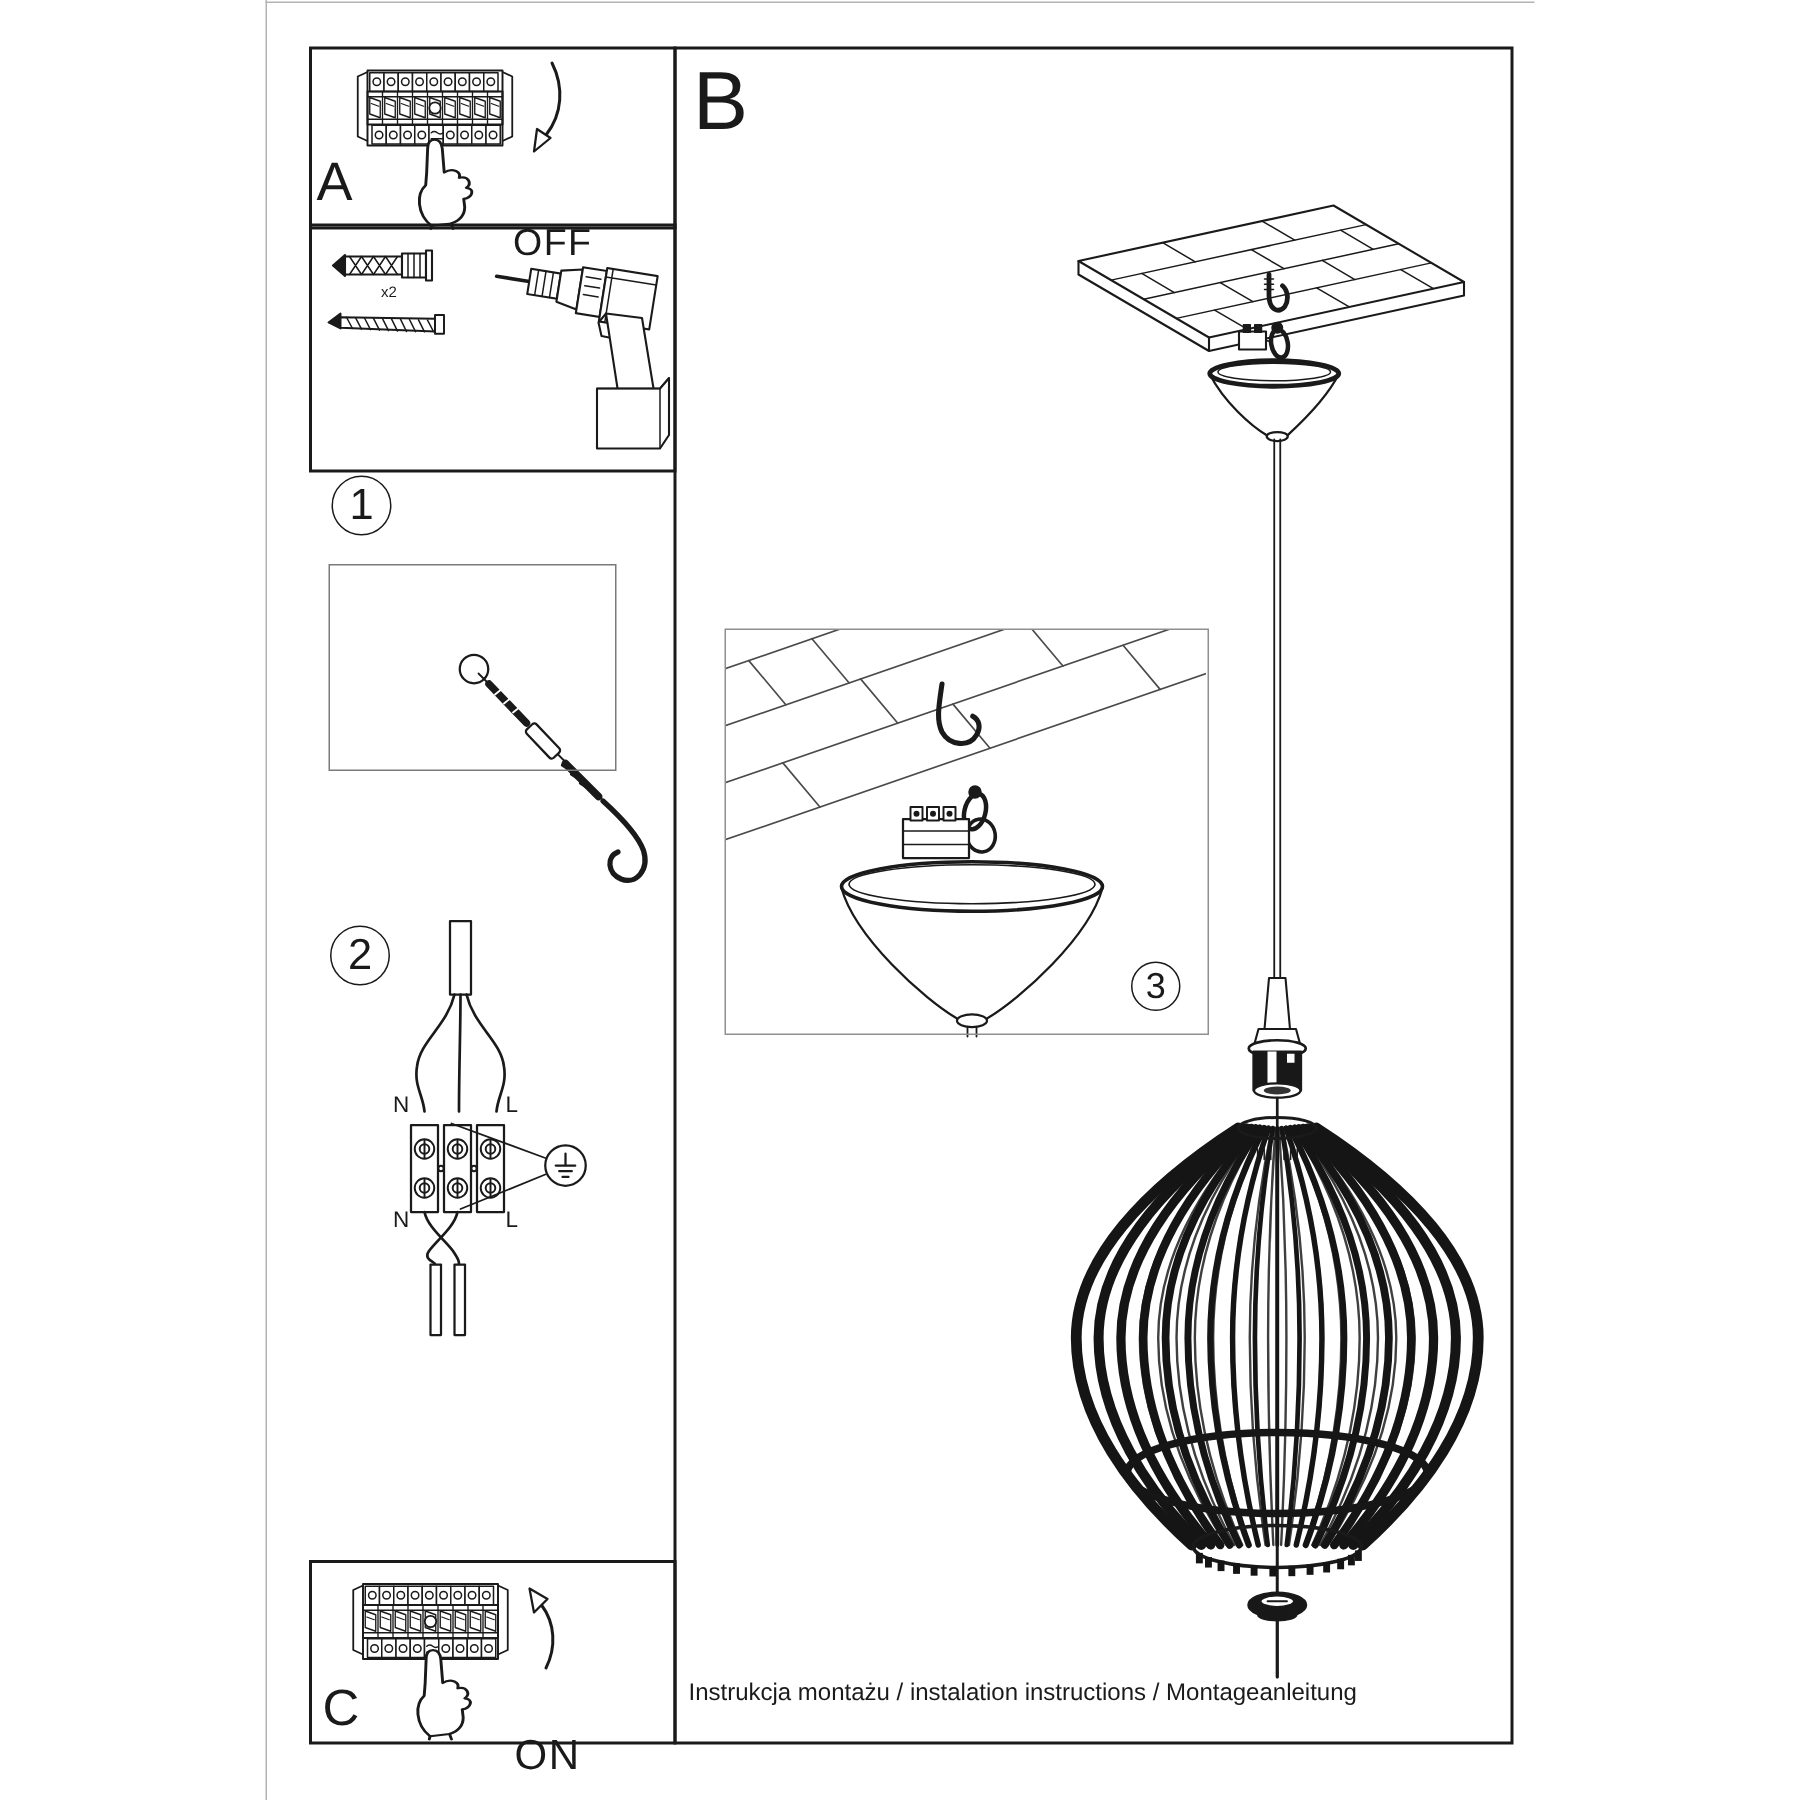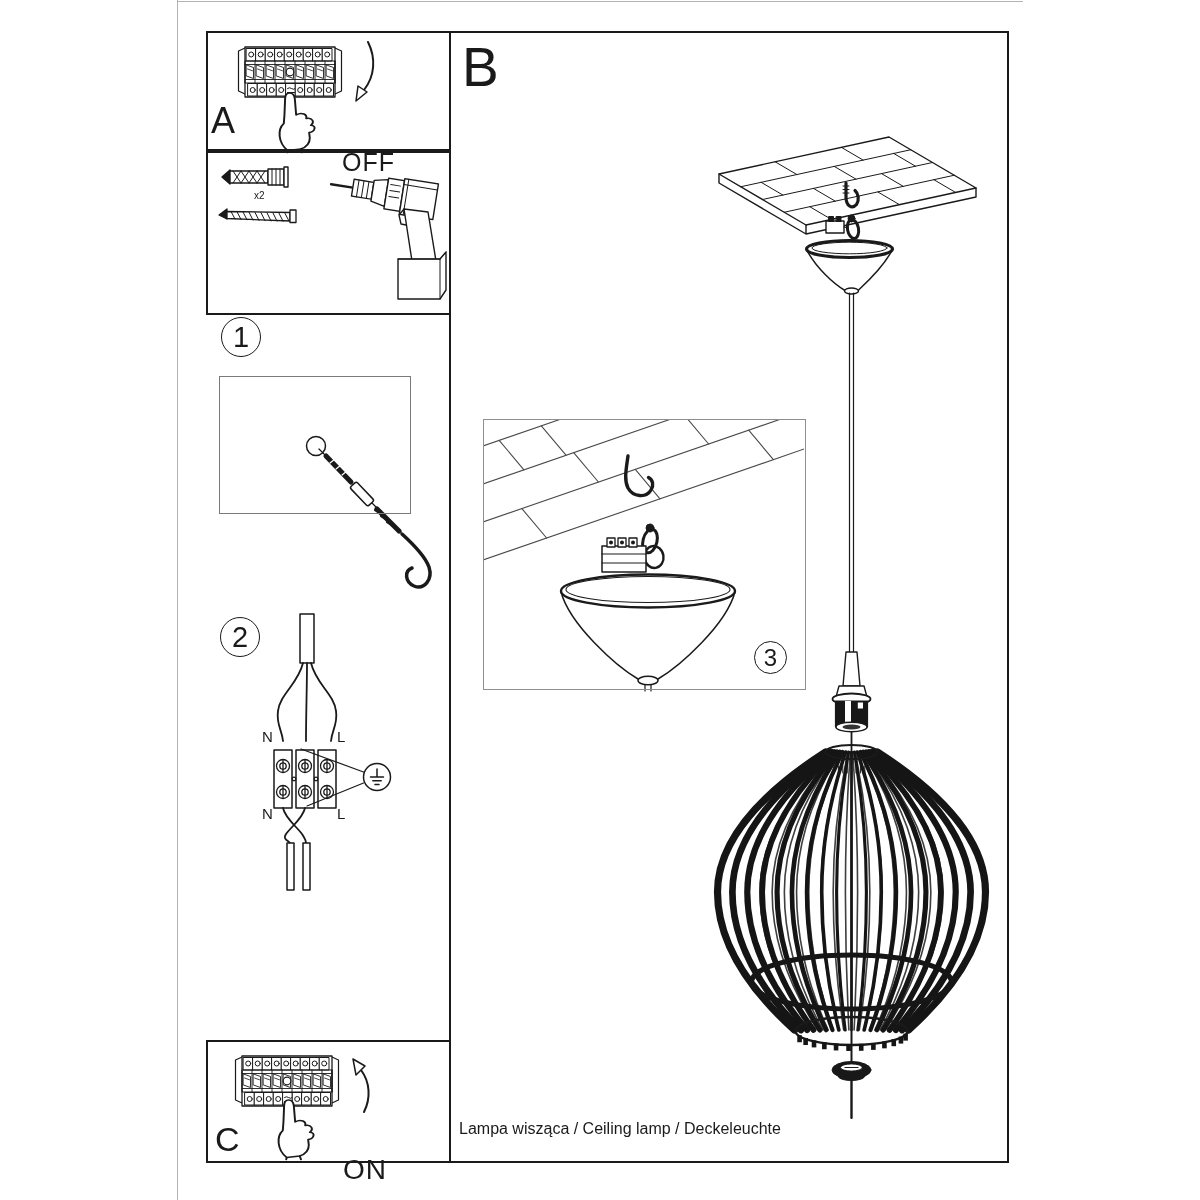--- a/index.html
+++ b/index.html
@@ -56,21 +56,21 @@
 <div class="wire-label" id="wl-n-top">N</div>
 <div class="wire-label" id="wl-l-top">L</div>
 <div class="wire-label" id="wl-n-bot">N</div>
 <div class="wire-label" id="wl-l-bot">L</div>
 
 <div class="step-circle" id="circle-1">1</div>
 <div class="step-circle" id="circle-2">2</div>
 <div class="step-circle" id="circle-3">3</div>
 
 <div class="abs" id="footer">
-  <div>Lampa wisząca / Ceiling lamp / Deckeleuchte</div>
+  <div>Instrukcja montażu / instalation instructions / Montageanleitung</div>
 </div>
 
 <svg id="art" width="1200" height="1200" viewBox="0 0 1200 1200" stroke-linecap="round" stroke-linejoin="round">
 <defs>
   <clipPath id="clipInset">
         <rect x="484" y="420" width="320" height="268"></rect>
       </clipPath>
 </defs>
 
 <g id="breaker-a" transform="translate(237,45)">

